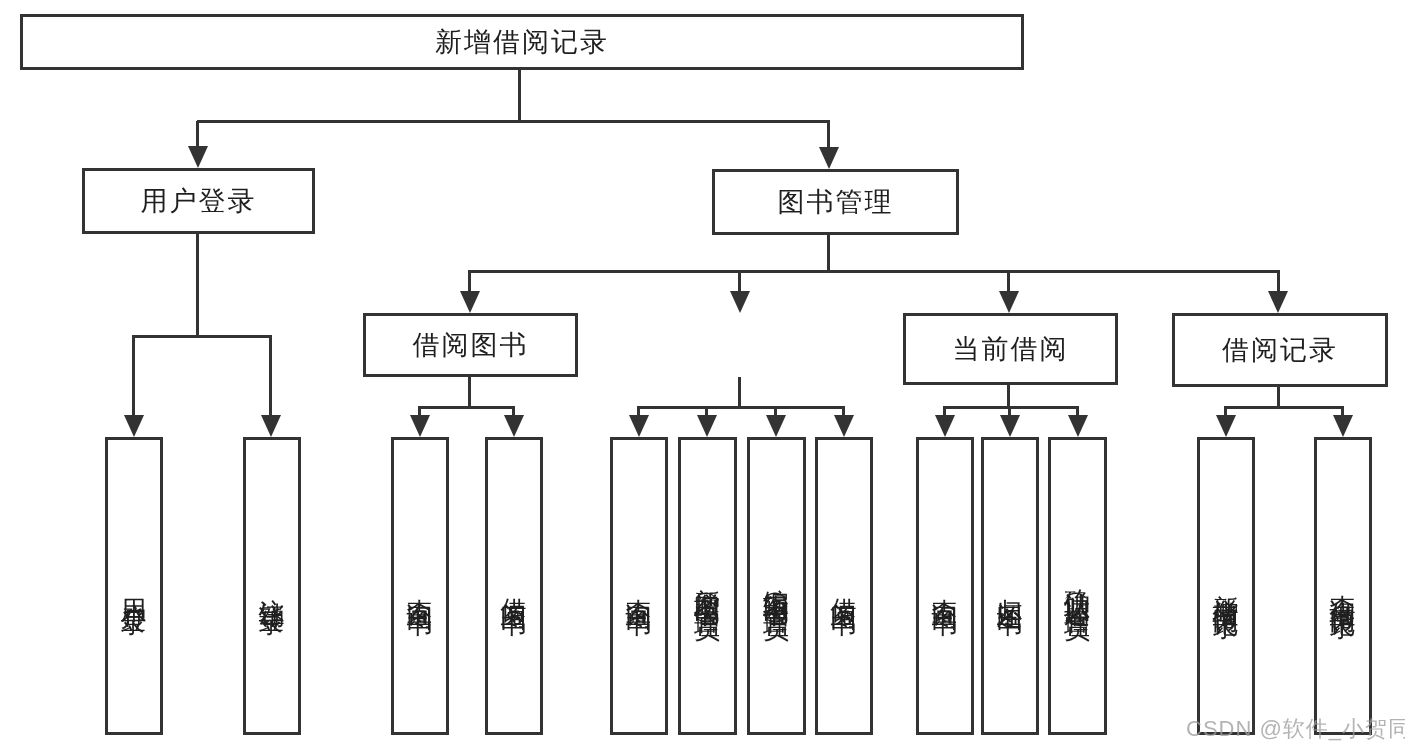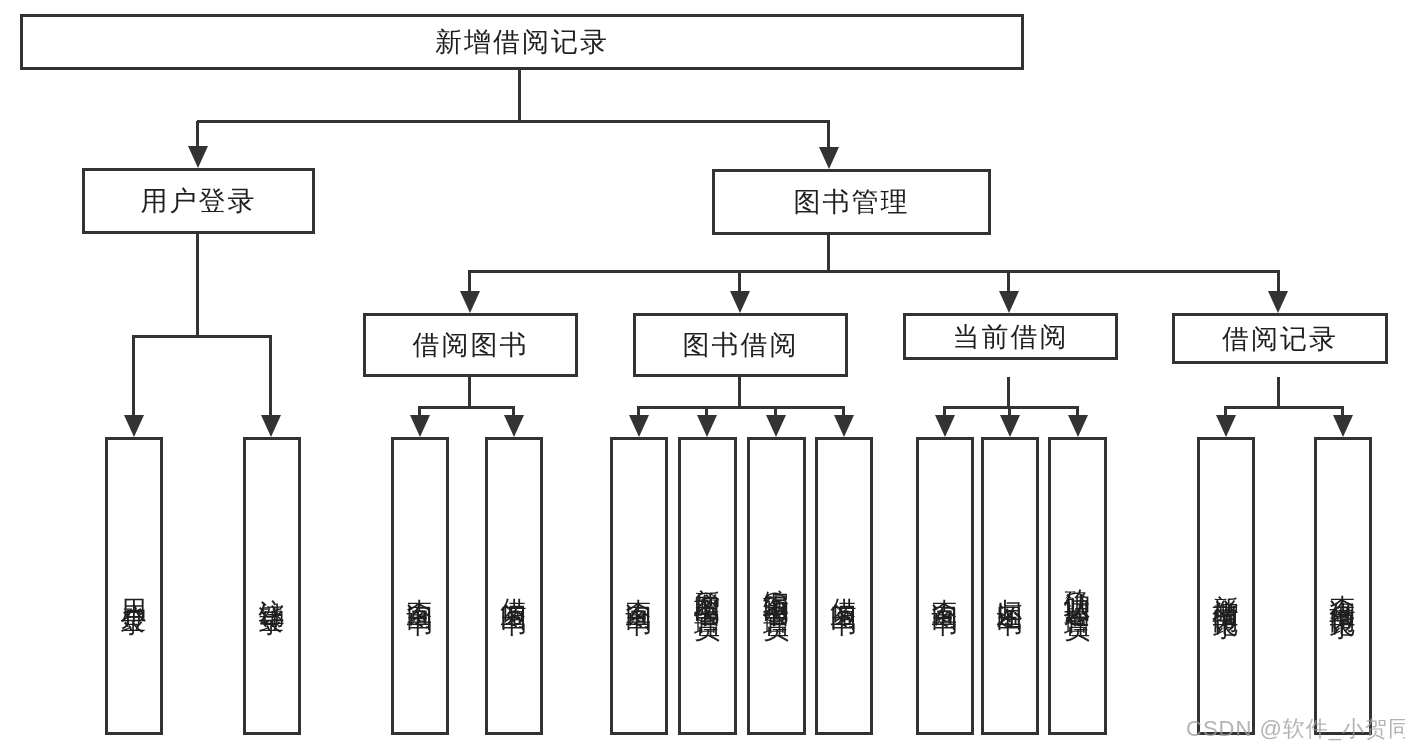--- a/index.html
+++ b/index.html
@@ -93,34 +93,31 @@
   <div class="arrow" style="left:1216px;top:415px"></div>
   <div class="arrow" style="left:1333px;top:415px"></div>
 
   <div class="node h" style="left:20px;top:14px;width:1004px;height:56px">
     <span>新增借阅记录</span>
   </div>
 
   <div class="node h" style="left:82px;top:168px;width:233px;height:66px">
     <span>用户登录</span>
   </div>
-  <div class="node h" style="left:712px;top:169px;width:279px;height:66px">
+  <div class="node h" style="left:712px;top:169px;width:247px;height:66px">
     <span>图书管理</span>
   </div>
 
   <div class="node h" style="left:363px;top:313px;width:215px;height:64px">
     <span>借阅图书</span>
   </div>
-  <div class="node h" style="left:633px;top:313px;width:215px;height:64px">
-    <span>图书借阅</span>
-  </div>
-  <div class="node h" style="left:903px;top:313px;width:215px;height:47px">
+  <div class="node h" style="left:903px;top:313px;width:215px;height:72px">
     <span>当前借阅</span>
   </div>
-  <div class="node h" style="left:1172px;top:313px;width:216px;height:51px">
+  <div class="node h" style="left:1172px;top:313px;width:216px;height:74px">
     <span>借阅记录</span>
   </div>
 
   <div class="node v" style="left:105px;top:437px;width:58px;height:298px">
     <span>用户登录</span>
   </div>
   <div class="node v" style="left:243px;top:437px;width:58px;height:298px">
     <span>注销登录</span>
   </div>
 

